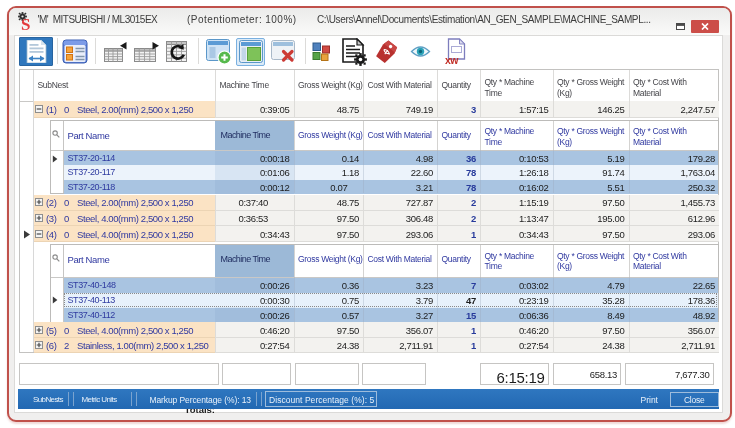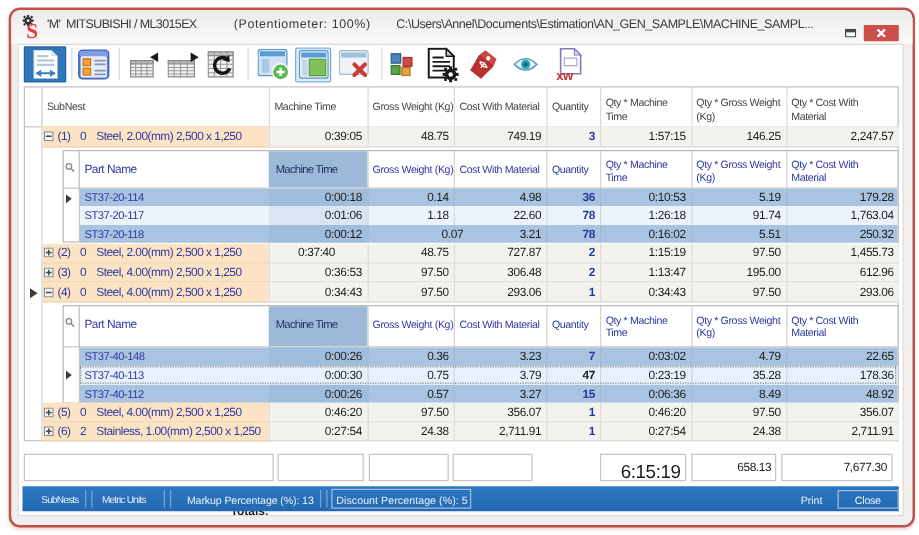--- a/index.html
+++ b/index.html
@@ -241,21 +241,21 @@
 <div class="abs cell num" style="left:295.5px;top:167.3px;width:63.5px;height:11px;">1.18</div>
 <div class="abs cell num" style="left:365px;top:167.3px;width:68px;height:11px;">22.60</div>
 <div class="abs cell qty" style="left:439px;top:167.3px;width:37px;height:11px;">78</div>
 <div class="abs cell num" style="left:482px;top:167.3px;width:66.5px;height:11px;">1:26:18</div>
 <div class="abs cell num" style="left:554.5px;top:167.3px;width:70.0px;height:11px;">91.74</div>
 <div class="abs cell num" style="left:630.5px;top:167.3px;width:84.5px;height:11px;">1,763.04</div>
 <div class="abs" style="left:64px;top:179.60000000000002px;width:654px;height:14.3px;background:#a9c4e1;"></div>
 <div class="abs" style="left:215px;top:179.60000000000002px;width:78.5px;height:14.3px;background:#a1bddc;"></div>
 <div class="abs" style="left:67.5px;top:181.60000000000002px;width:140px;height:11px;font-size:9px;letter-spacing:-0.4px;color:#2f3ba0;white-space:nowrap;">ST37-20-118</div>
 <div class="abs cell num" style="left:217px;top:181.60000000000002px;width:72.5px;height:11px;">0:00:12</div>
-<div class="abs cell num" style="left:307px;top:181.60000000000002px;width:63.5px;height:11px;">0.07</div>
+<div class="abs cell num" style="left:284px;top:181.60000000000002px;width:63.5px;height:11px;">0.07</div>
 <div class="abs cell num" style="left:365px;top:181.60000000000002px;width:68px;height:11px;">3.21</div>
 <div class="abs cell qty" style="left:439px;top:181.60000000000002px;width:37px;height:11px;">78</div>
 <div class="abs cell num" style="left:482px;top:181.60000000000002px;width:66.5px;height:11px;">0:16:02</div>
 <div class="abs cell num" style="left:554.5px;top:181.60000000000002px;width:70.0px;height:11px;">5.51</div>
 <div class="abs cell num" style="left:630.5px;top:181.60000000000002px;width:84.5px;height:11px;">250.32</div>
 <div class="abs" style="left:293.5px;top:150.0px;width:1px;height:42.900000000000006px;background:#9aa8bc;opacity:0.35;"></div>
 <div class="abs" style="left:363px;top:150.0px;width:1px;height:42.900000000000006px;background:#9aa8bc;opacity:0.35;"></div>
 <div class="abs" style="left:437px;top:150.0px;width:1px;height:42.900000000000006px;background:#9aa8bc;opacity:0.35;"></div>
 <div class="abs" style="left:480px;top:150.0px;width:1px;height:42.900000000000006px;background:#9aa8bc;opacity:0.35;"></div>
 <div class="abs" style="left:552.5px;top:150.0px;width:1px;height:42.900000000000006px;background:#9aa8bc;opacity:0.35;"></div>
@@ -285,21 +285,21 @@
 <div class="abs cell num" style="left:630.5px;top:197.3px;width:84.5px;height:11px;">1,455.73</div>
 <div class="abs" style="left:34px;top:210.8px;width:181px;height:15.6px;background:#fbe3c4;border-bottom:1px solid #ecd4b4;"></div>
 <svg class="abs" style="left:35px;top:214.3px" width="8" height="8" viewBox="0 0 8 8">
     <rect x="0.5" y="0.5" width="7" height="7" fill="#f4f4f4" stroke="#8e8e8e"></rect>
     <path d="M1.7 4 h4.6 M4 1.7 v4.6" stroke="#4a4a4a" stroke-width="1.2"></path>
   </svg>
 <div class="abs" style="left:46px;top:213.3px;width:18px;height:11px;font-size:9.5px;letter-spacing:-0.4px;color:#3039a0;white-space:nowrap;">(3)</div>
 <div class="abs" style="left:64px;top:213.3px;width:12px;height:11px;font-size:9.5px;letter-spacing:-0.4px;color:#3039a0;white-space:nowrap;">0</div>
 <div class="abs" style="left:77px;top:213.3px;width:137px;height:11px;font-size:9.5px;letter-spacing:-0.4px;color:#3039a0;white-space:nowrap;">Steel, 4.00(mm) 2,500 x 1,250</div>
 <div class="abs" style="left:215px;top:210.8px;width:78.5px;height:15.6px;background:#f3f2ef;border-bottom:1px solid #dddcd9;border-left:1px solid #dddcd9;"></div>
-<div class="abs cell num" style="left:217px;top:213.3px;width:72.5px;height:11px;">0:36:53</div>
+<div class="abs cell num" style="left:217px;top:213.3px;width:72.5px;height:11px;text-align:center;">0:36:53</div>
 <div class="abs" style="left:293.5px;top:210.8px;width:69.5px;height:15.6px;background:#f3f2ef;border-bottom:1px solid #dddcd9;border-left:1px solid #dddcd9;"></div>
 <div class="abs cell num" style="left:295.5px;top:213.3px;width:63.5px;height:11px;">97.50</div>
 <div class="abs" style="left:363px;top:210.8px;width:74px;height:15.6px;background:#f3f2ef;border-bottom:1px solid #dddcd9;border-left:1px solid #dddcd9;"></div>
 <div class="abs cell num" style="left:365px;top:213.3px;width:68px;height:11px;">306.48</div>
 <div class="abs" style="left:437px;top:210.8px;width:43px;height:15.6px;background:#f3f2ef;border-bottom:1px solid #dddcd9;border-left:1px solid #dddcd9;"></div>
 <div class="abs cell qty" style="left:439px;top:213.3px;width:37px;height:11px;">2</div>
 <div class="abs" style="left:480px;top:210.8px;width:72.5px;height:15.6px;background:#f3f2ef;border-bottom:1px solid #dddcd9;border-left:1px solid #dddcd9;"></div>
 <div class="abs cell num" style="left:482px;top:213.3px;width:66.5px;height:11px;">1:13:47</div>
 <div class="abs" style="left:552.5px;top:210.8px;width:76.0px;height:15.6px;background:#f3f2ef;border-bottom:1px solid #dddcd9;border-left:1px solid #dddcd9;"></div>
 <div class="abs cell num" style="left:554.5px;top:213.3px;width:70.0px;height:11px;">195.00</div>

